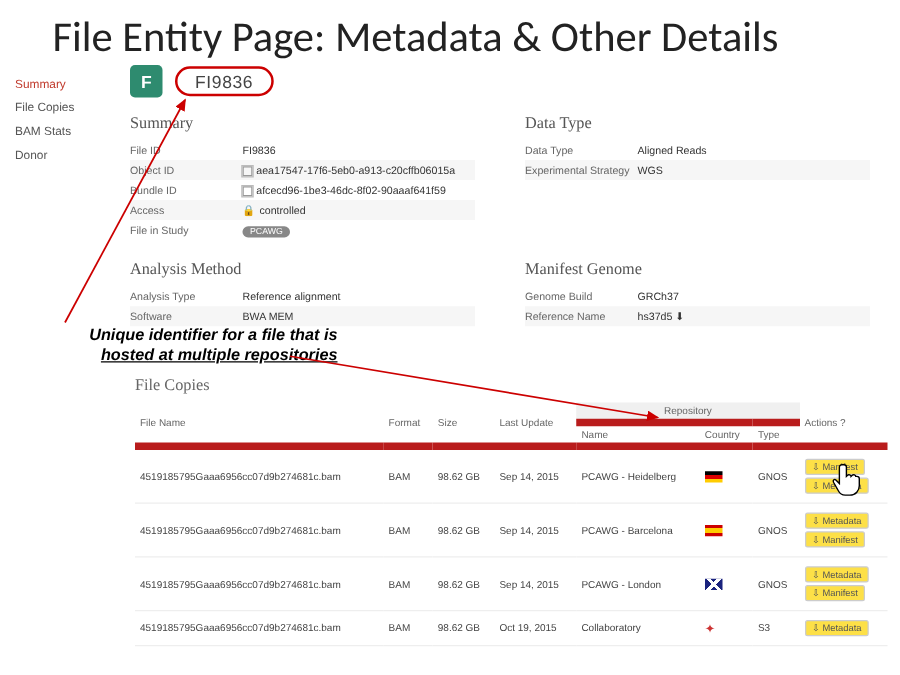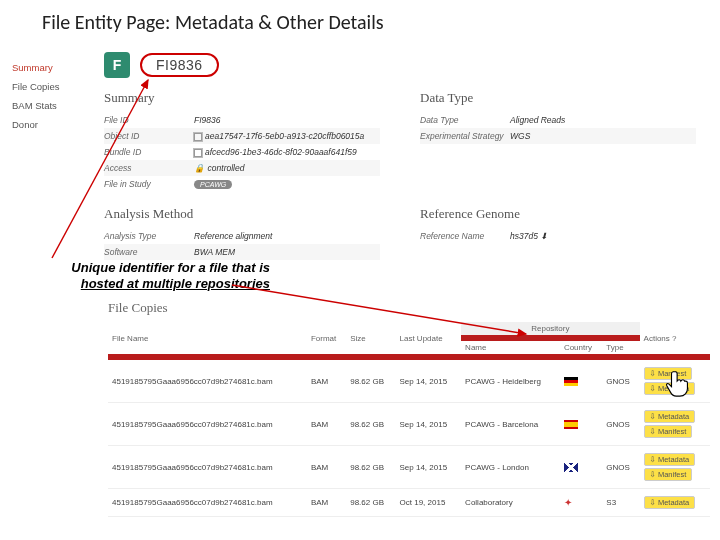--- a/index.html
+++ b/index.html
@@ -5,21 +5,21 @@
   * { box-sizing: border-box; margin: 0; padding: 0; }
   body {
     width: 720px;
     height: 540px;
     background: #fff;
     font-family: "Segoe UI", Arial, sans-serif;
     position: relative;
     overflow: hidden;
   }
   .slide-title {
-    font-size: 20px;
+    font-size: 34px;
     font-weight: 400;
     color: #222;
     padding: 10px 0 6px 42px;
     font-family: Calibri, Arial, sans-serif;
   }
   .page {
     position: absolute;
     left: 8px;
     right: 18px;
     top: 52px;
@@ -75,21 +75,20 @@
     font-size: 13px;
     color: #555;
     font-weight: 400;
     margin: 4px 0 6px 0;
     font-family: Georgia, serif;
   }
   .kv-row {
     display: flex;
     font-size: 8.5px;
     padding: 3px 0;
-    font-style: italic;
   }
   .kv-row:nth-child(even) { background: #f6f6f6; }
   .kv-row .k { width: 90px; color: #666; }
   .kv-row .v { flex: 1; color: #333; }
   .copy-ic { display:inline-block; width:8px; height:8px; border:1px solid #999; margin-right:3px; vertical-align:middle; position:relative;}
   .copy-ic::after{content:"";position:absolute;left:-2px;top:-2px;width:8px;height:8px;border:1px solid #bbb;}
   .lock-ic { color:#666; margin-right:3px;}
   .badge{ display:inline-block; background:#888; color:#fff; border-radius:7px; padding:1px 6px; font-size:7px;}
   .annotation {
     position: absolute;
@@ -239,22 +238,26 @@
               <span class="k">Analysis Type</span>
               <span class="v">Reference alignment</span>
             </div>
           <div class="kv-row">
               <span class="k">Software</span>
               <span class="v">BWA MEM</span>
             </div>
         </div>
       </div>
       <div class="col">
-        <div class="section-h">Reference Genome</div>
+        <div class="section-h">Manifest Genome</div>
         <div>
+          <div class="kv-row">
+              <span class="k">Genome Build</span>
+              <span class="v">GRCh37</span>
+            </div>
           <div class="kv-row">
               <span class="k">Reference Name</span>
               <span class="v"><span>hs37d5</span> <span>⬇</span></span>
             </div>
         </div>
       </div>
     </div>
   </div>
 </div>
 

